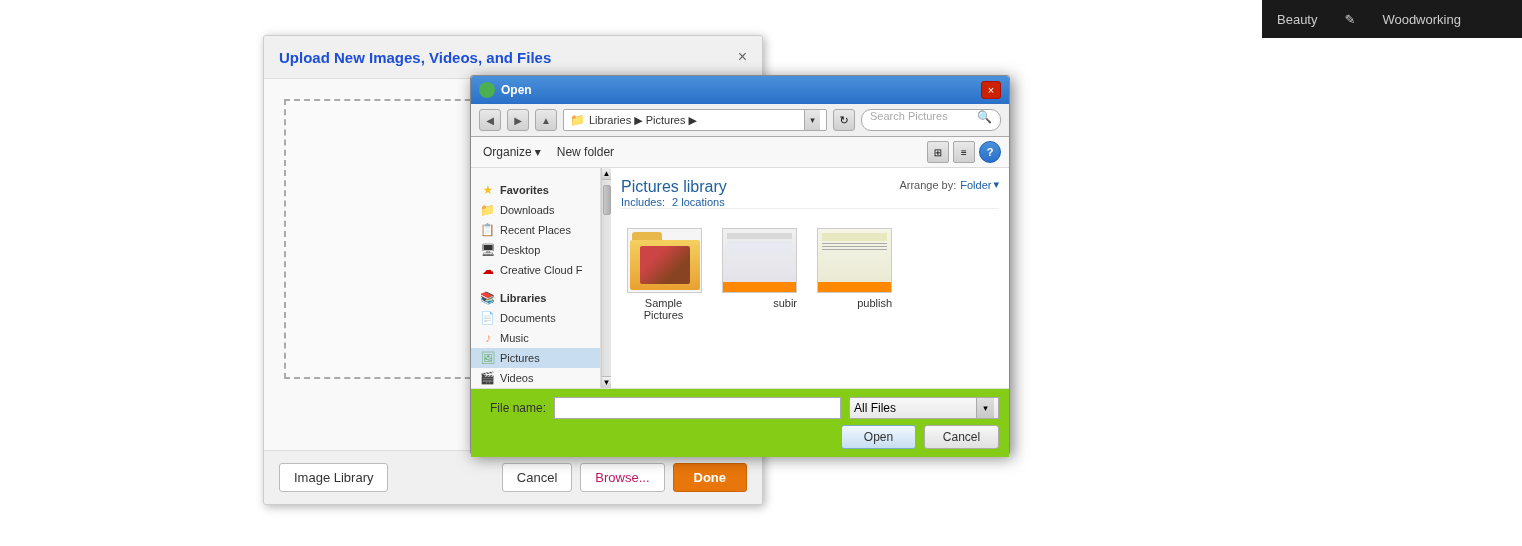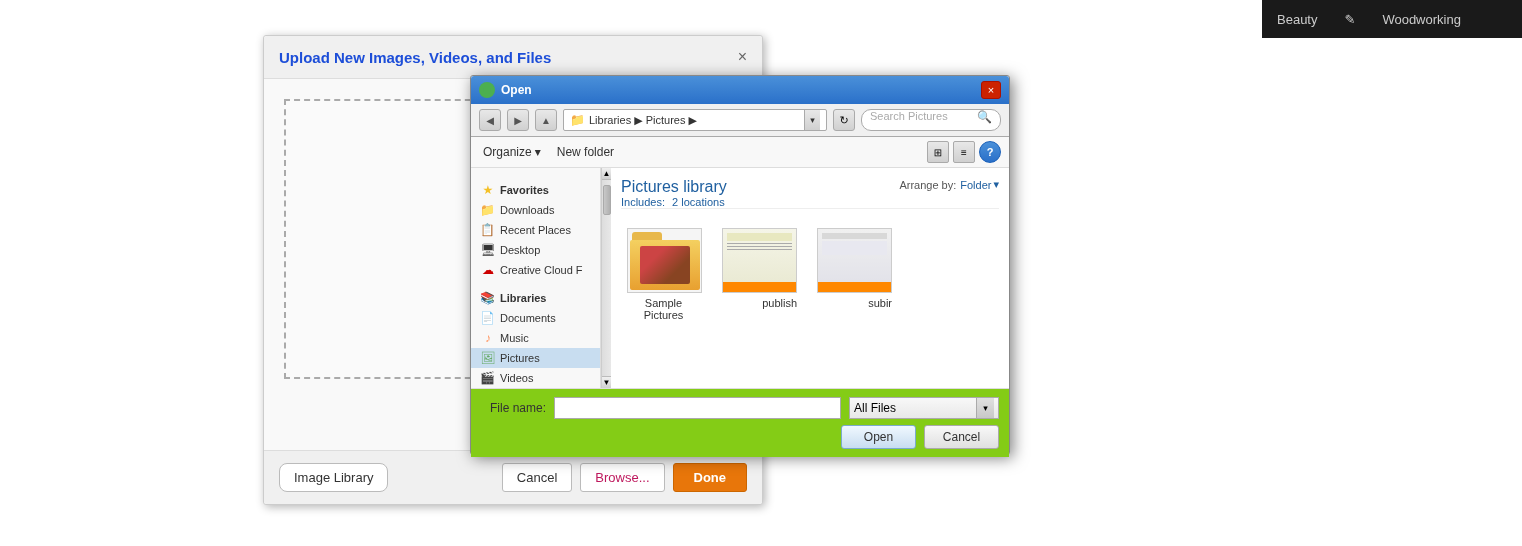--- a/index.html
+++ b/index.html
@@ -83,21 +83,21 @@
       align-items: center;
       justify-content: space-between;
       border-radius: 0 0 3px 3px;
     }
 
     .btn-image-library {
       background: #fff;
       border: 1px solid #bbb;
       padding: 6px 14px;
       font-size: 13px;
-      border-radius: 8px;
+      border-radius: 3px;
       cursor: pointer;
       color: #333;
     }
 
     .footer-right {
       display: flex;
       gap: 8px;
     }
 
     .btn-cancel {
@@ -841,38 +841,38 @@
                 <div class="folder-image-inside"></div>
               </div>
             </div>
           </div>
           <span class="file-name">Sample Pictures</span>
         </div>
 
 
         <div class="file-item">
           <div class="file-thumbnail">
+            <div class="screenshot-thumb" style="background: linear-gradient(to bottom, #f0f0f0, #e0e0e8);">
+              <div style="height:6px; background:#d8d8d8; margin-bottom:2px;"></div>
+              <div style="height:14px; background:#e8e8f0; margin-bottom:2px;"></div>
+              <div style="position:absolute; bottom:0; left:0; right:0; height:10px; background:#ff8800;"></div>
+            </div>
+          </div>
+          <span class="file-name">subir</span>
+        </div>
+
+        <div class="file-item">
+          <div class="file-thumbnail">
             <div class="screenshot-thumb" style="background: linear-gradient(to bottom, #f5f5e8, #e8e8d0);">
               <div style="height:8px; background:#e8e8c0; margin-bottom:2px;"></div>
               <div class="screenshot-lines"></div>
               <div style="position:absolute; bottom:0; left:0; right:0; height:10px; background:#ff8800;"></div>
             </div>
           </div>
           <span class="file-name">publish</span>
-        </div>
-
-        <div class="file-item">
-          <div class="file-thumbnail">
-            <div class="screenshot-thumb" style="background: linear-gradient(to bottom, #f0f0f0, #e0e0e8);">
-              <div style="height:6px; background:#d8d8d8; margin-bottom:2px;"></div>
-              <div style="height:14px; background:#e8e8f0; margin-bottom:2px;"></div>
-              <div style="position:absolute; bottom:0; left:0; right:0; height:10px; background:#ff8800;"></div>
-            </div>
-          </div>
-          <span class="file-name">subir</span>
         </div>
 
       </div>
     </div>
 
   </div>
 
   <div class="open-dialog-bottom">
     <div class="file-name-row">
       <span class="file-name-label">File name:</span>

